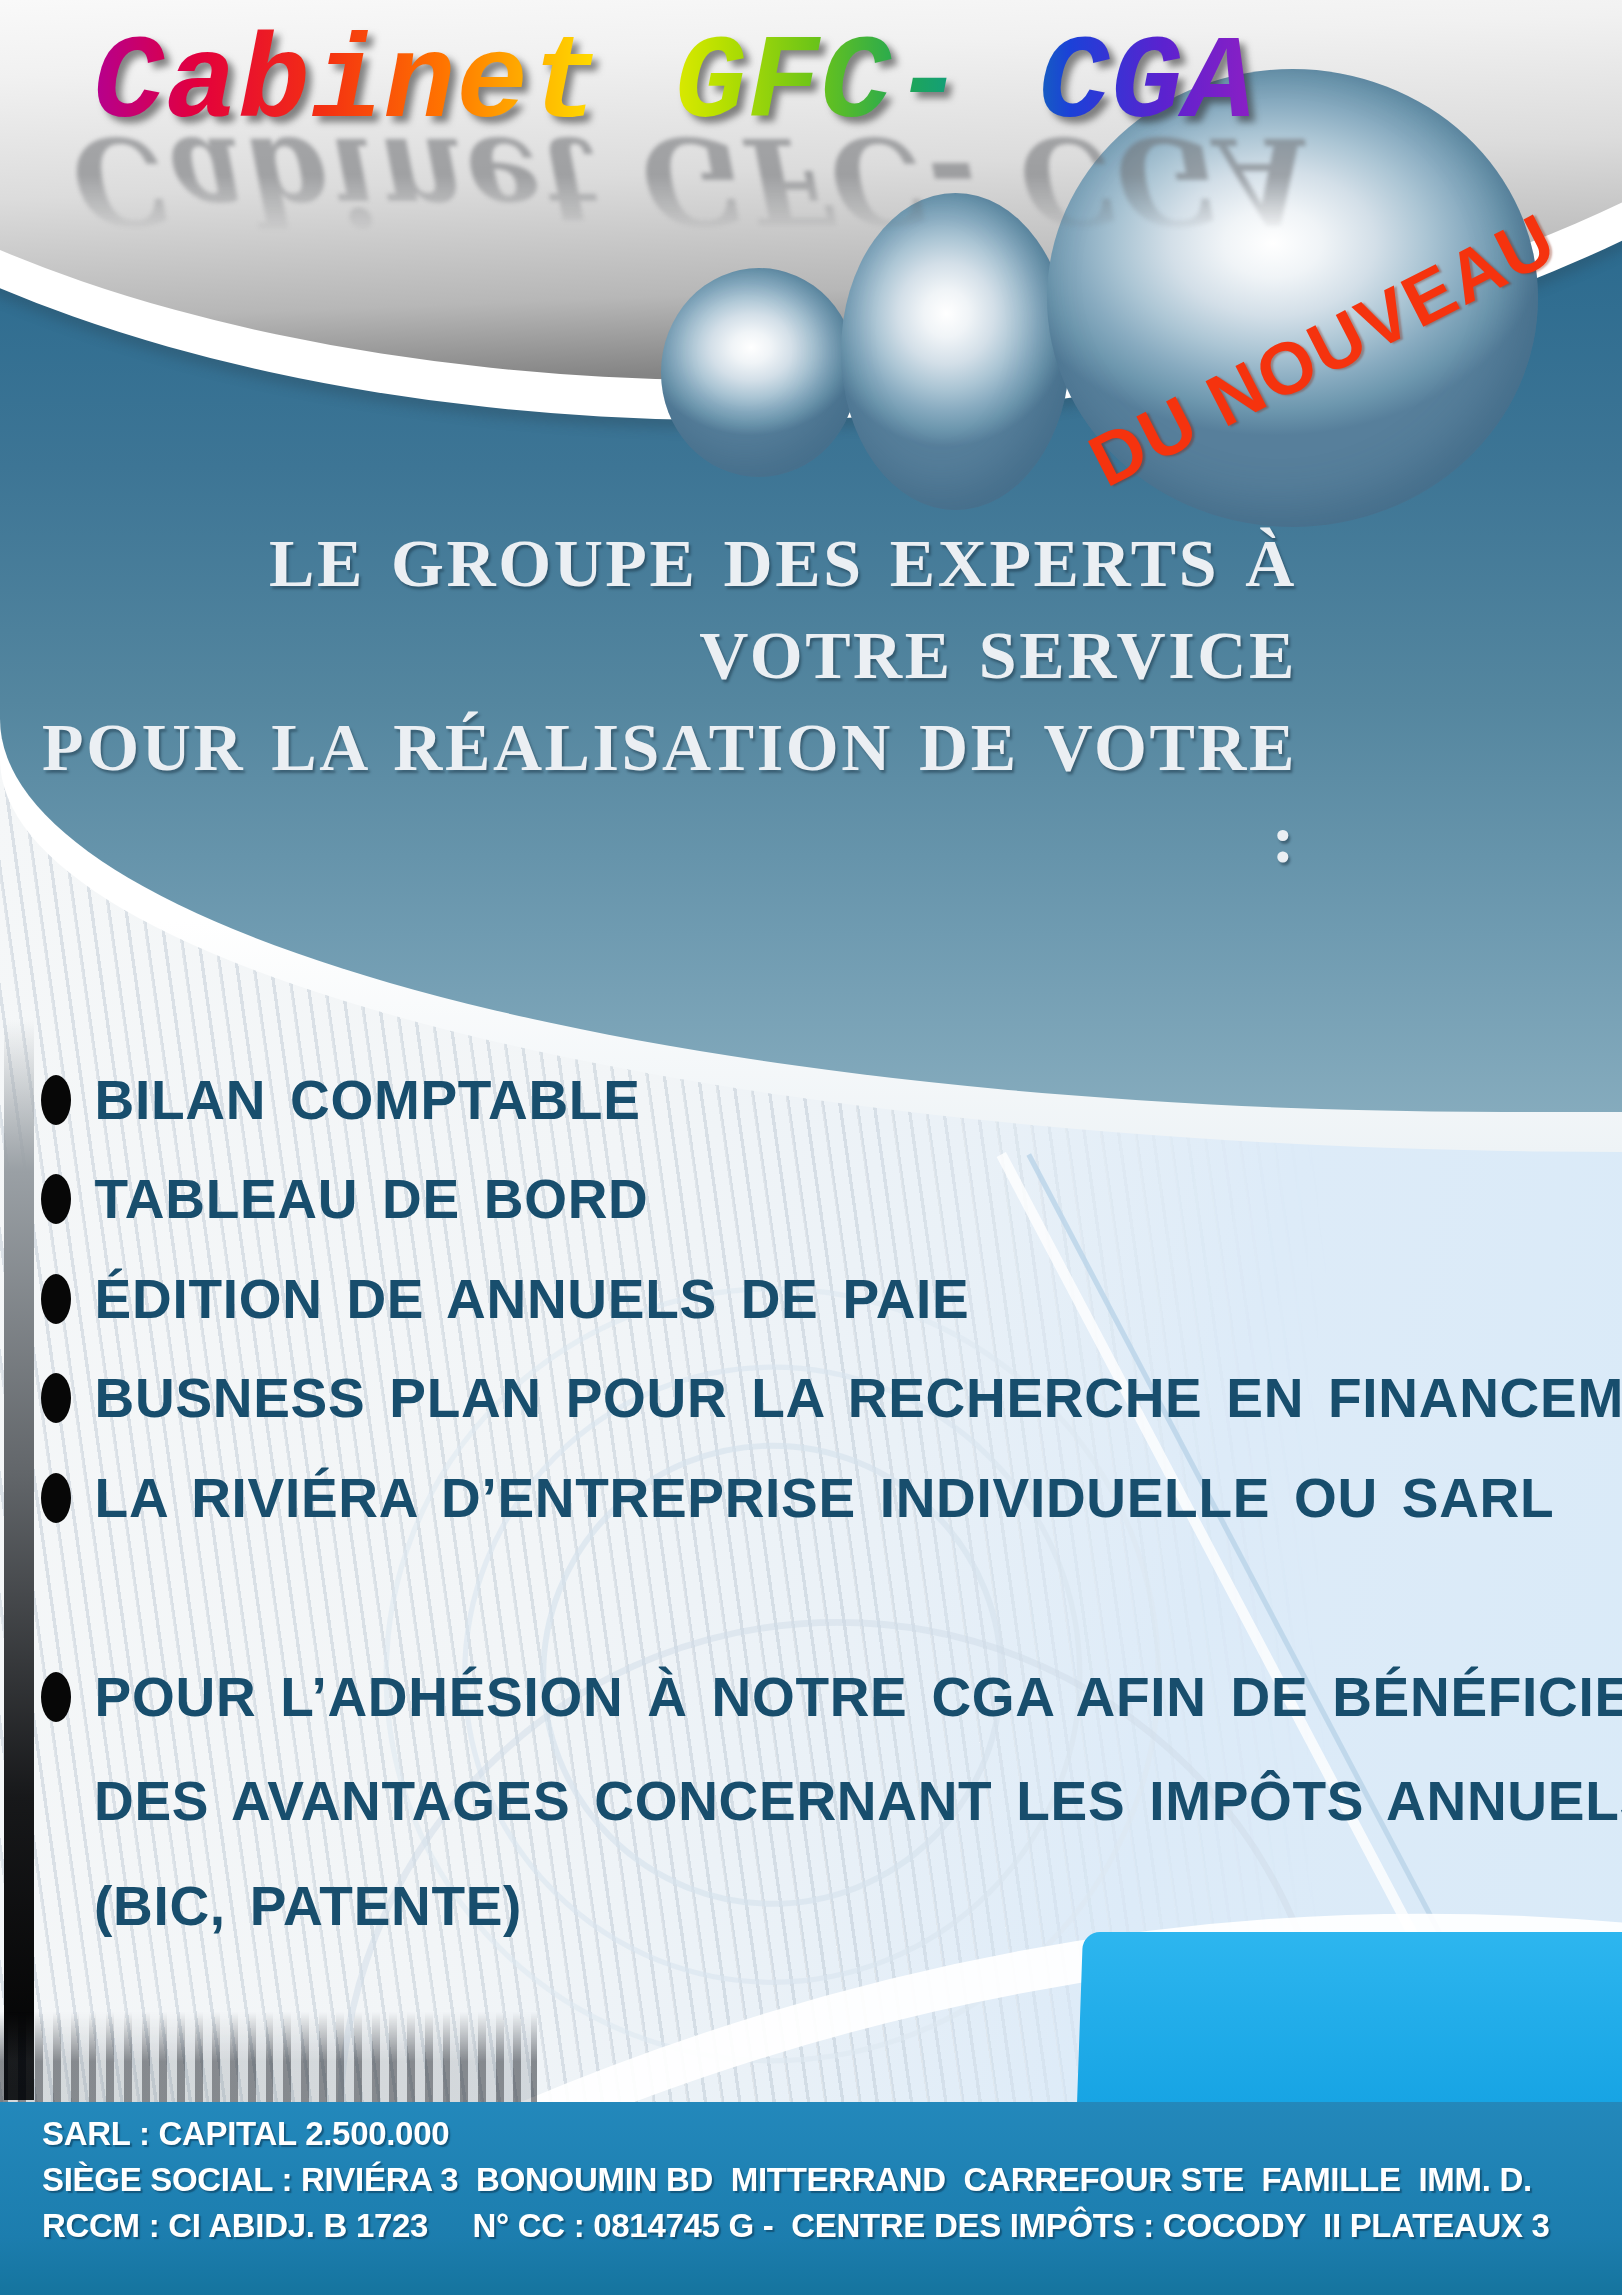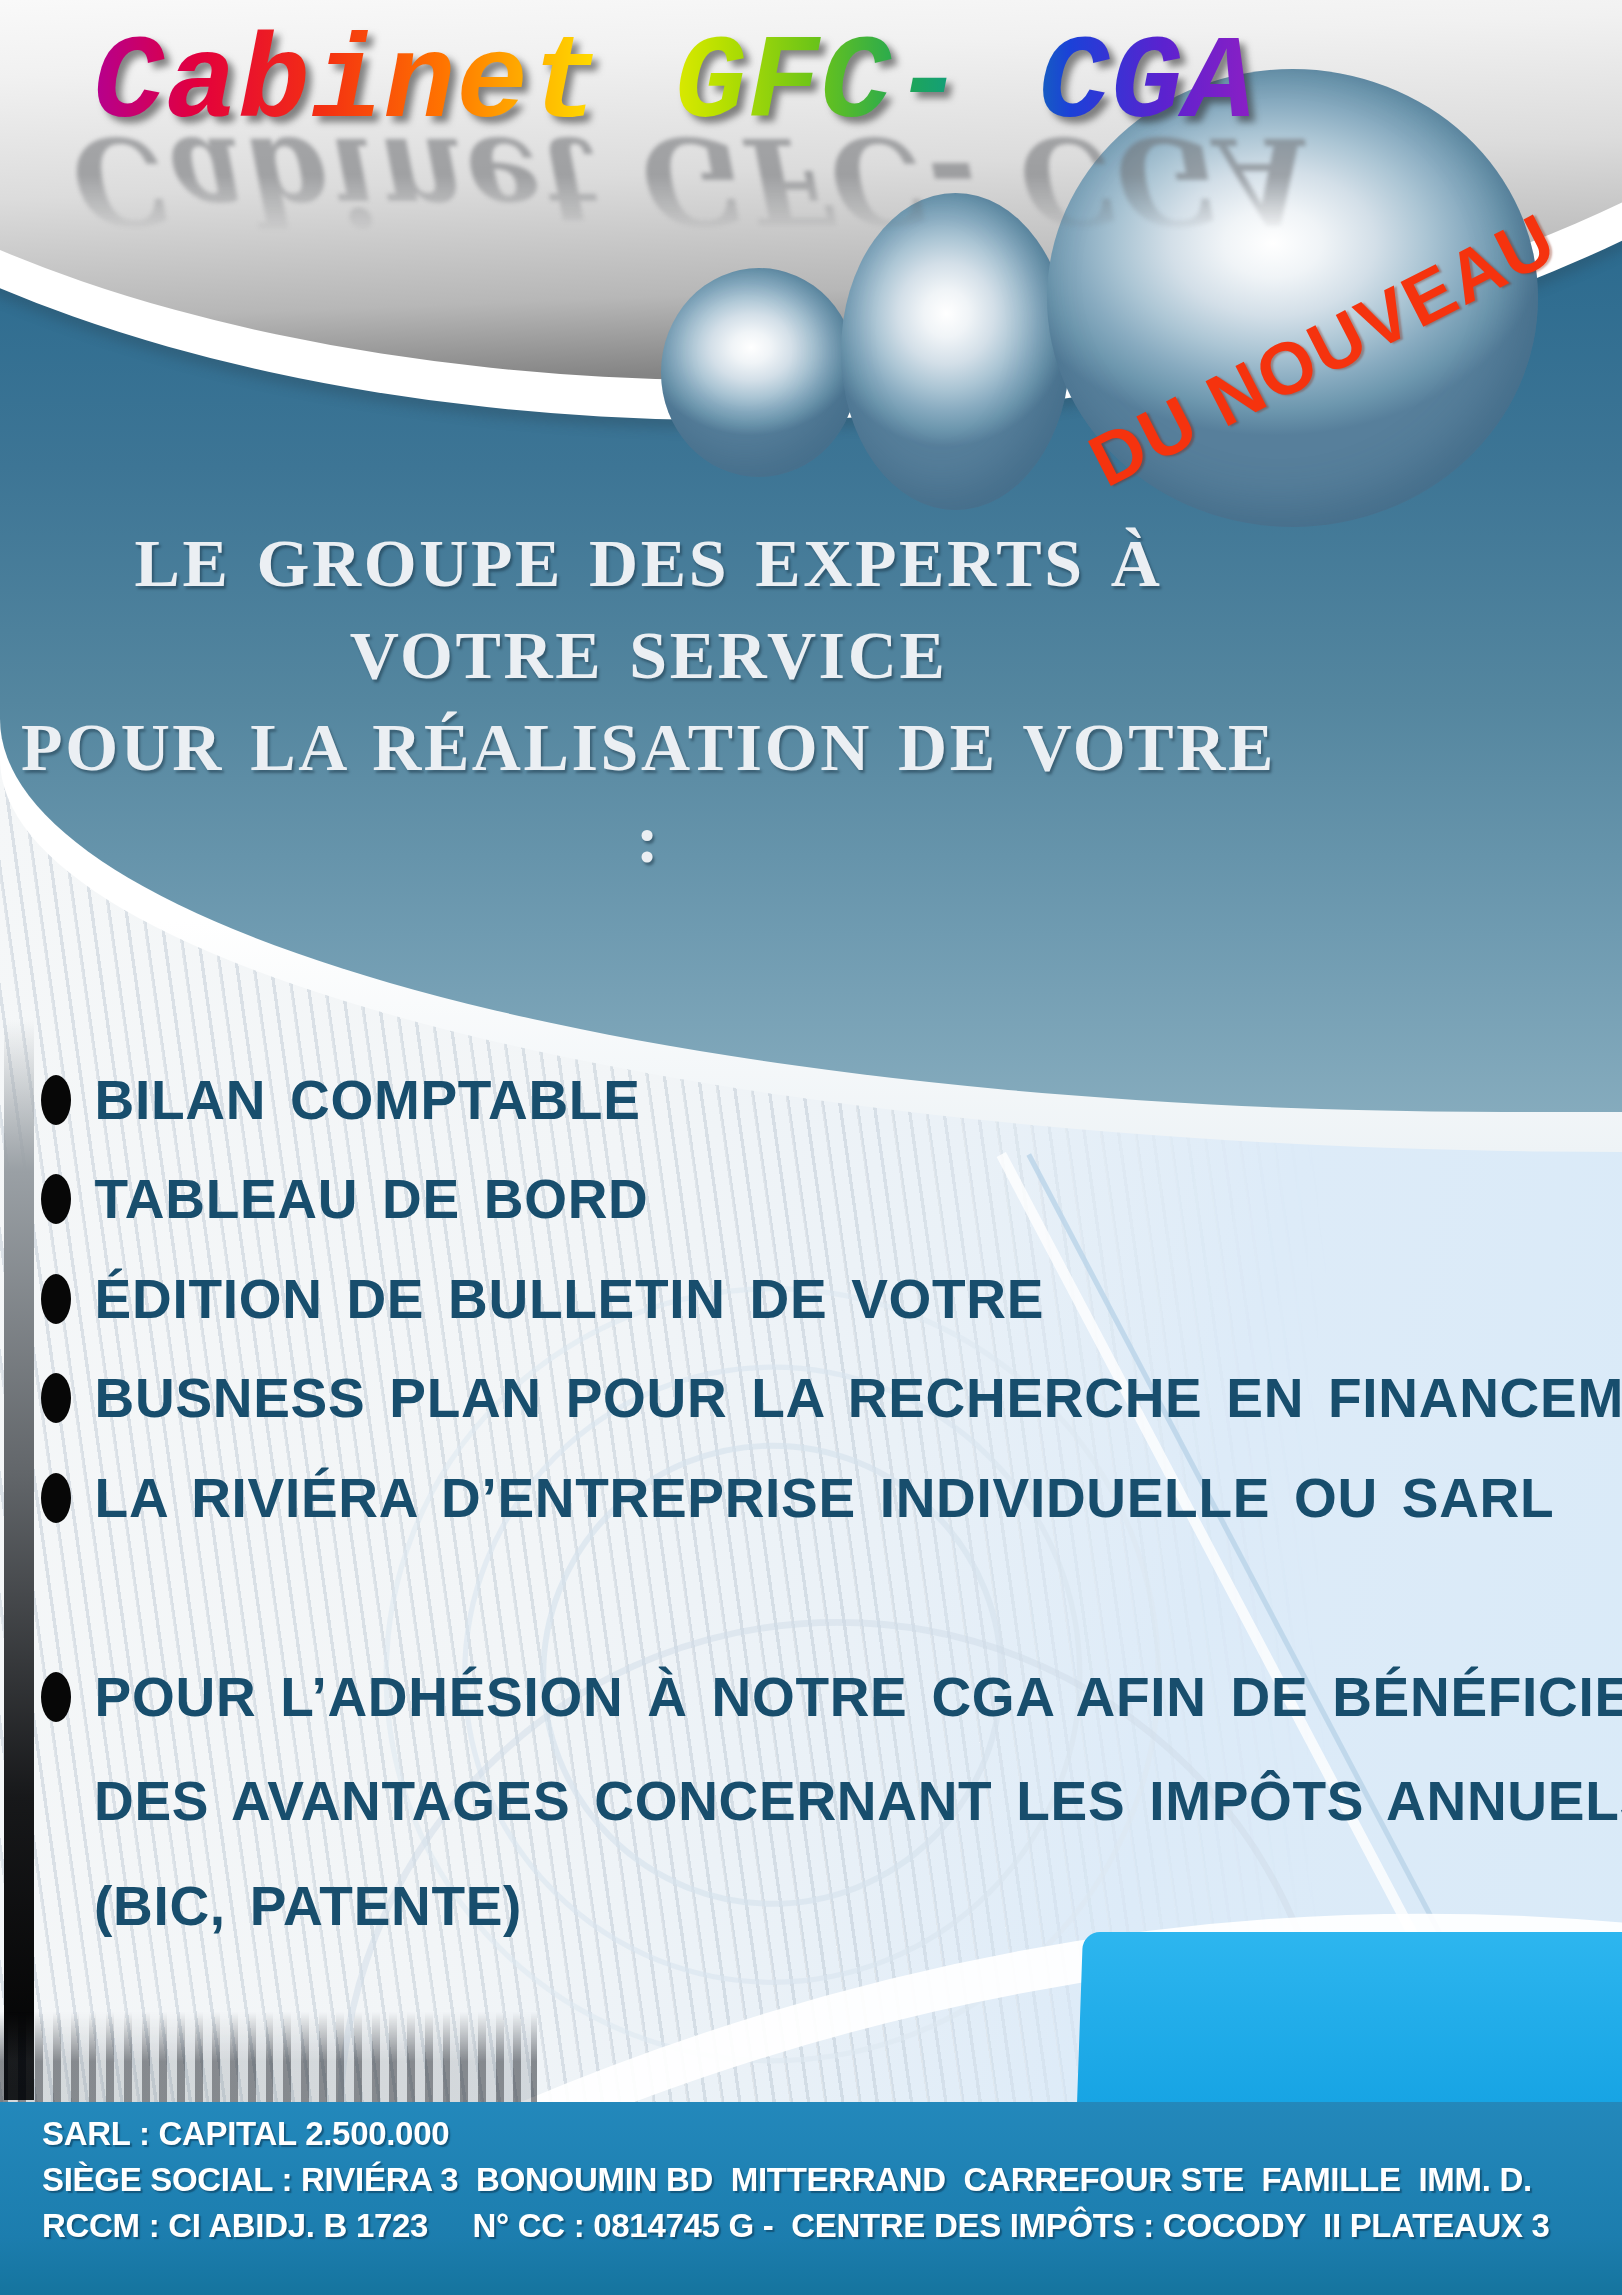--- a/index.html
+++ b/index.html
@@ -100,21 +100,21 @@
     white-space:nowrap; letter-spacing:1.3px;
     color:rgba(110,112,115,.55);
     transform:scaleY(-1); transform-origin:center 30%;
     filter:blur(2px);
     -webkit-mask-image:linear-gradient(0deg,#000 45%,transparent 95%);
     mask-image:linear-gradient(0deg,#000 45%,transparent 95%);
   }
   
   .headline{
     position:absolute; left:0; top:517px; width:1297px; z-index:12;
-    text-align:center;
+    text-align:right;
     font-family:"Liberation Serif","DejaVu Serif",serif;
     font-weight:bold; font-size:68px; line-height:92px;
     letter-spacing:2.6px; word-spacing:6.5px;
     color:#ebeff3;
     text-shadow:2px 2.6px 2.6px rgba(10,30,45,.40);
   }
   
   .svc-row{
     position:absolute; left:41px; height:60px; z-index:13;
     display:flex; align-items:center; white-space:nowrap;text-align:right;
@@ -185,21 +185,21 @@
   <div class="svc-row" style="top:1070px">
     <span class="dot"></span>
     <span class="svc-text">BILAN COMPTABLE</span>
   </div>
   <div class="svc-row" style="top:1169px">
     <span class="dot"></span>
     <span class="svc-text">TABLEAU DE BORD</span>
   </div>
   <div class="svc-row" style="top:1269px">
     <span class="dot"></span>
-    <span class="svc-text">ÉDITION DE BULLETIN DE VOTRE</span>
+    <span class="svc-text">ÉDITION DE ANNUELS DE PAIE</span>
   </div>
   <div class="svc-row" style="top:1368px">
     <span class="dot"></span>
     <span class="svc-text">BUSNESS PLAN POUR LA RECHERCHE EN FINANCEMENT</span>
   </div>
   <div class="svc-row" style="top:1468px">
     <span class="dot"></span>
     <span class="svc-text">LA RIVIÉRA D’ENTREPRISE INDIVIDUELLE OU SARL</span>
   </div>
   <div class="svc-row" style="top:1667px">

